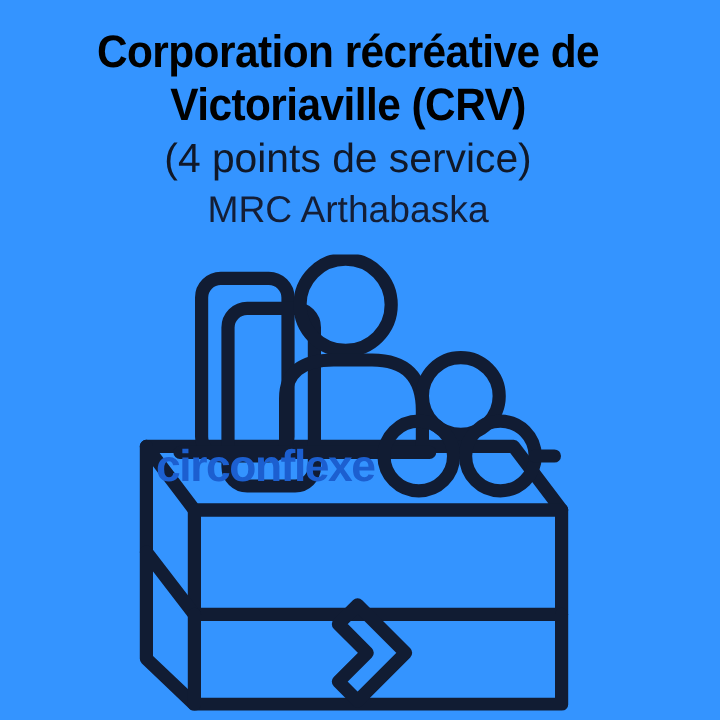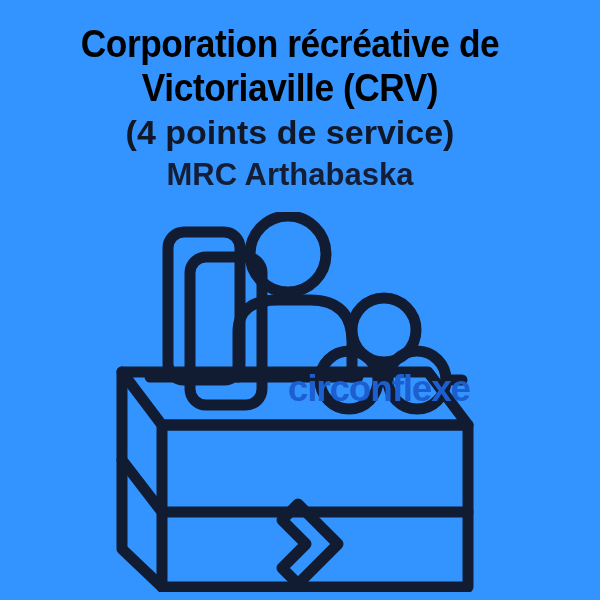--- a/index.html
+++ b/index.html
@@ -37,21 +37,21 @@
     line-height: 44px;
     letter-spacing: -0.5px;
     color: #000000;
     transform: scaleX(0.93);
     transform-origin: center;
     white-space: nowrap;
   }
   .sub-line {
     display: block;
     font-family: "Liberation Sans", sans-serif;
-    font-weight: 700;
+    font-weight: 400;
     font-size: 34px;
     line-height: 44px;
     color: #101828;
     white-space: nowrap;
   }
   .sub-line.small {
     font-size: 31px;
     line-height: 42px;
     color: #141e36;
   }
@@ -69,21 +69,21 @@
     width: 424px;
     height: 380px;
   }
 
   
   #logo-block {
     position: absolute;
     left: 130px;
     top: 370px;
     width: 340px;
-    text-align: right;
+    text-align: left;
     pointer-events: none;
   }
   #logo-word {
     display: block;
     font-family: "Liberation Sans", sans-serif;
     font-weight: bold;
     font-size: 37px;
     line-height: 38px;
     letter-spacing: -1.2px;
     color: #1c5fd0;

